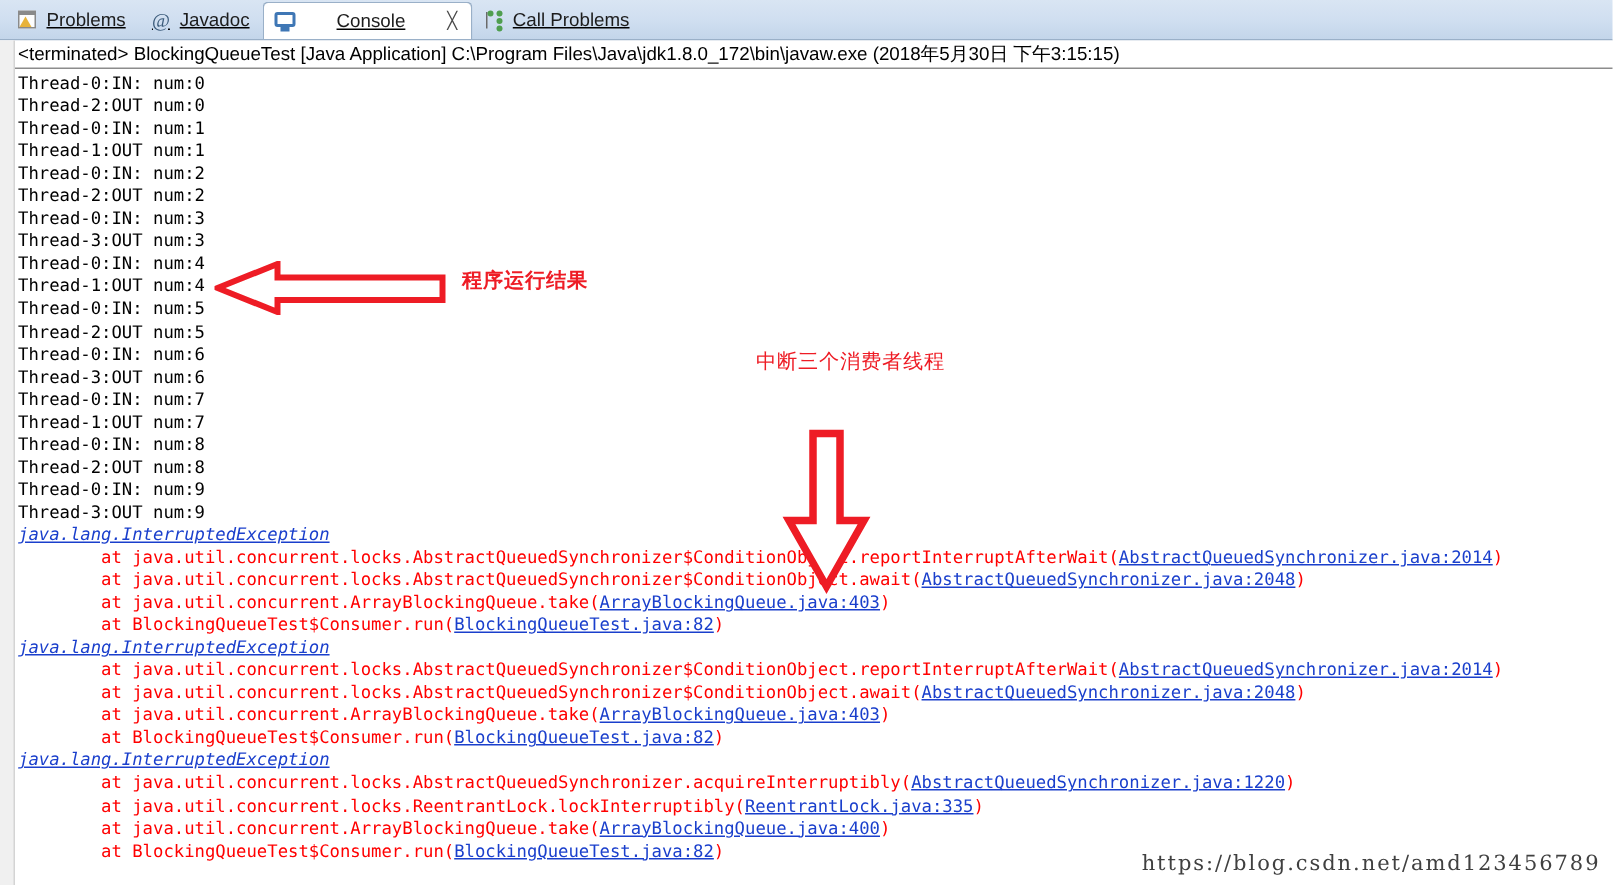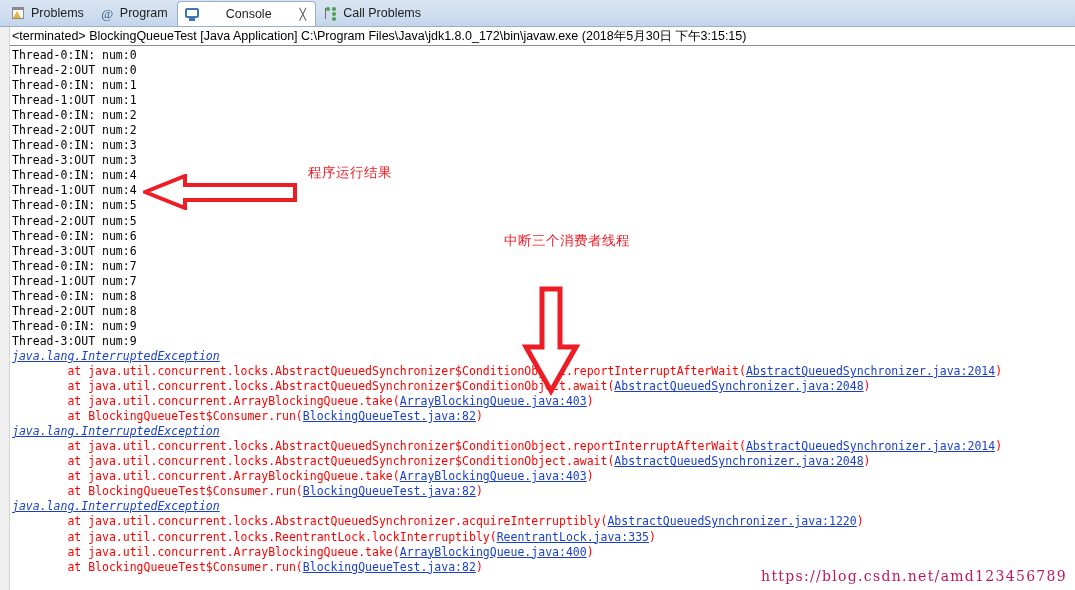--- a/index.html
+++ b/index.html
@@ -26,20 +26,21 @@
   #tab-bar {
     position: relative;
     height: 27px;
     box-sizing: border-box;
     background: linear-gradient(to bottom, #d9e5f3 0%, #cfdef0 55%, #c3d5ea 100%);
     border-bottom: 1px solid #9ab0c8;
     display: flex;
     align-items: flex-end;
     padding-left: 4px;
     overflow: hidden;
+    text-decoration: underline;
   }
   .tab {
     display: flex;
     align-items: center;
     height: 26px;
     padding: 0 9px 0 7px;
     font-size: 12.5px;
     color: #1c1c1c;
     white-space: nowrap;
     box-sizing: border-box;
@@ -206,49 +207,49 @@
   #anno-left-arrow {
     position: absolute;
     left: 143px; top: 147px;
     width: 155px; height: 36px;
   }
   #anno-down-arrow {
     position: absolute;
     left: 516px; top: 258px;
     width: 70px; height: 112px;
   }
-  #anno-result-text { left: 308px; top: 137px; }
+  #anno-result-text { left: 308px; top: 151px; font-weight: bold; }
   #anno-interrupt-text { left: 504px; top: 205px; }
 
   
   #watermark {
     position: absolute;
     right: 8px; bottom: 6px;
     font-family: "DejaVu Serif", serif;
     font-size: 14px;
-    color: #be185d;
+    color: #404040;
     letter-spacing: 1.3px;
     white-space: nowrap;
   }
 </style>
 </head>
 <body>
 
 <div id="eclipse-view">
 
   <div id="tab-bar">
 
     <div class="tab">
       <span class="tab-icon ico-problems"></span>
       <span class="tab-label">Problems</span>
     </div>
 
     <div class="tab">
       <span class="tab-icon ico-javadoc">@</span>
-      <span class="tab-label">Program</span>
+      <span class="tab-label">Javadoc</span>
     </div>
 
 
     <div class="tab active">
       <span class="tab-icon ico-console"></span>
       <span class="tab-label">Console</span>
       <span class="tab-close">╳</span>
     </div>
 
     <div class="tab">

